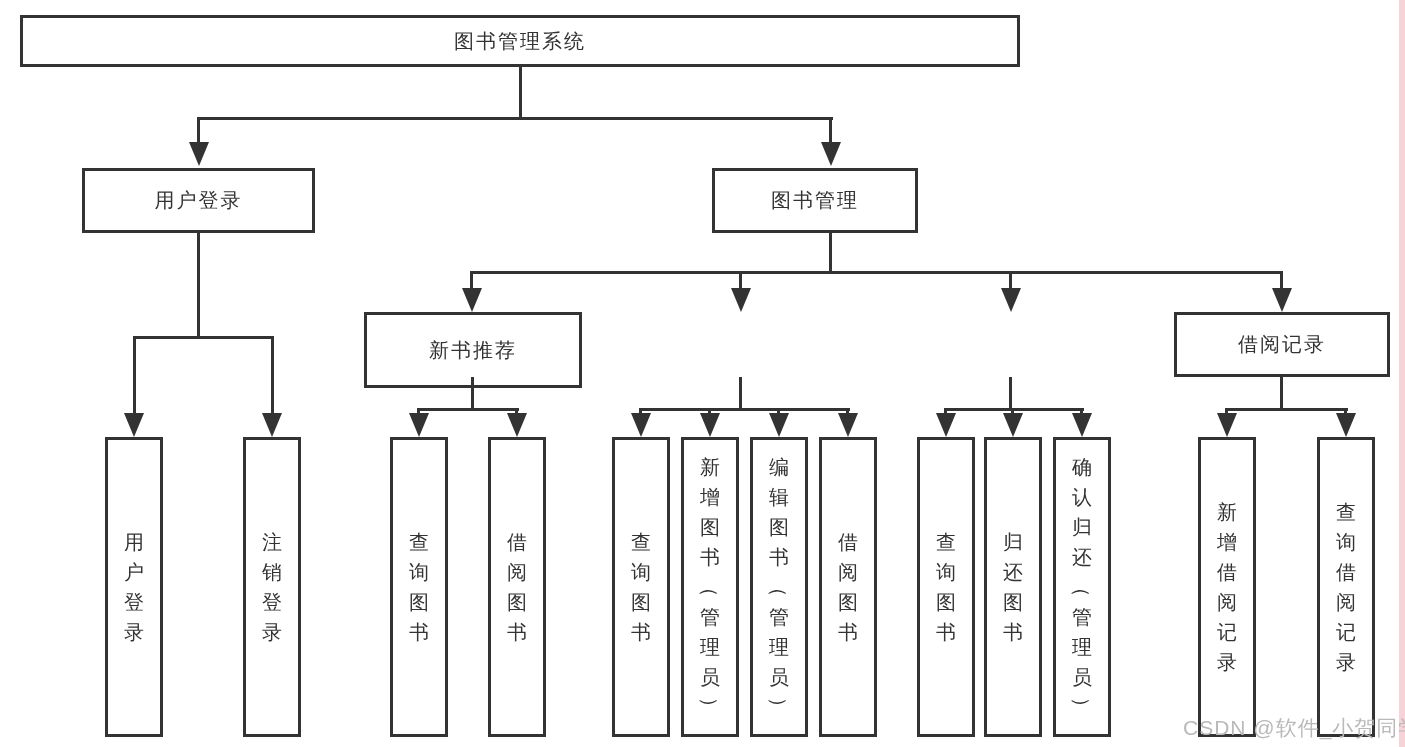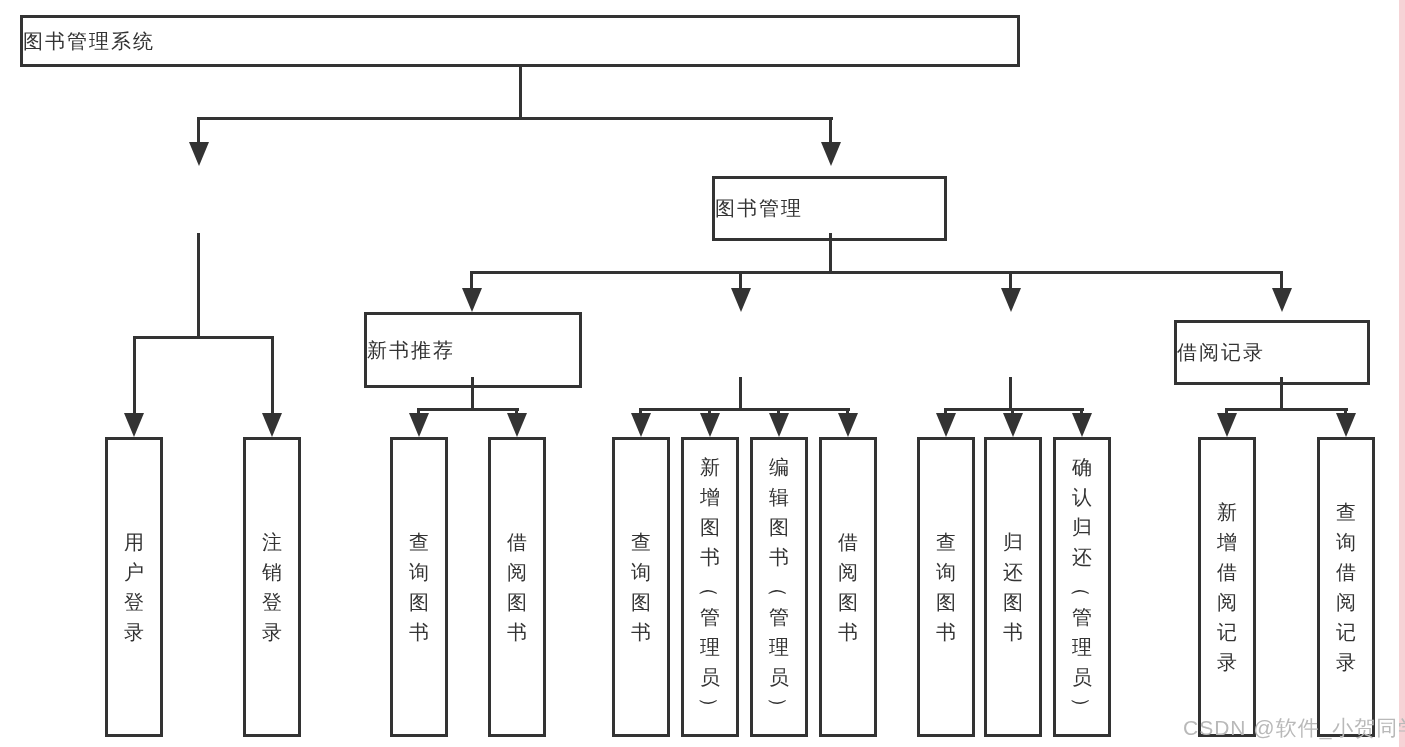--- a/index.html
+++ b/index.html
@@ -5,21 +5,21 @@
   html,body{margin:0;padding:0;background:#fff;}
   #stage{position:relative;width:1405px;height:747px;background:#fff;overflow:hidden;
          font-family:"Liberation Sans","DejaVu Sans",sans-serif;}
   .line{position:absolute;background:var(--line,#333);}
   .vl{width:3px;}
   .hl{height:3px;}
   .arrow{position:absolute;width:0;height:0;
          border-left:10px solid transparent;border-right:10px solid transparent;
          border-top:24px solid var(--line,#333);}
   .hnode{position:absolute;background:#fff;border:3px solid var(--line,#333);
-         display:flex;align-items:center;
+         display:flex;align-items:center;justify-content:center;
          font-size:20px;color:var(--text,#333);letter-spacing:2px;box-sizing:border-box;}
   .vnode{position:absolute;background:#fff;border:3px solid var(--line,#333);
          display:flex;flex-direction:column;align-items:center;justify-content:center;
          color:var(--text,#333);box-sizing:border-box;}
   .vch{height:30px;line-height:30px;font-size:20px;width:100%;text-align:center;}
   .vch.rot{transform:rotate(90deg);}
   #watermark{position:absolute;left:1183px;top:714px;font-size:21px;letter-spacing:1px;
              color:var(--watermark,#bbb);white-space:nowrap;z-index:5;}
   #strip{position:absolute;right:0;top:0;width:6px;height:747px;background:var(--strip,#f6d3d6);}
 </style>
@@ -32,21 +32,24 @@
     <span>图书管理系统</span>
   </div>
 
   <div class="line vl" style="left:519px;top:67px;height:51px;"></div>
   <div class="line hl" style="left:197px;top:117px;width:636px;"></div>
   <div class="line vl" style="left:197px;top:117px;height:27px;"></div>
   <div class="arrow" style="left:189px;top:142px;"></div>
   <div class="line vl" style="left:829px;top:117px;height:27px;"></div>
   <div class="arrow" style="left:821px;top:142px;"></div>
 
-  <div class="hnode" style="left:712px;top:168px;width:235px;height:65px;margin-top:8px;">
+  <div class="hnode" style="left:82px;top:168px;width:233px;height:65px;">
+    <span>用户登录</span>
+  </div>
+  <div class="hnode" style="left:712px;top:168px;width:206px;height:65px;">
     <span>图书管理</span>
   </div>
 
   <div class="line vl" style="left:197px;top:233px;height:104px;"></div>
   <div class="line hl" style="left:133px;top:336px;width:141px;"></div>
   <div class="line vl" style="left:133px;top:336px;height:78px;"></div>
   <div class="arrow" style="left:124px;top:413px;"></div>
   <div class="line vl" style="left:271px;top:336px;height:78px;"></div>
   <div class="arrow" style="left:262px;top:413px;"></div>
 
@@ -57,21 +60,21 @@
   <div class="line vl" style="left:739px;top:271px;height:17px;"></div>
   <div class="arrow" style="left:731px;top:288px;"></div>
   <div class="line vl" style="left:1009px;top:271px;height:17px;"></div>
   <div class="arrow" style="left:1001px;top:288px;"></div>
   <div class="line vl" style="left:1280px;top:271px;height:17px;"></div>
   <div class="arrow" style="left:1272px;top:288px;"></div>
 
   <div class="hnode" style="left:364px;top:312px;width:218px;height:76px;">
     <span>新书推荐</span>
   </div>
-  <div class="hnode" style="left:1174px;top:312px;width:196px;height:65px;margin-top:8px;">
+  <div class="hnode" style="left:1174px;top:312px;width:216px;height:65px;">
     <span>借阅记录</span>
   </div>
 
   <div class="line vl" style="left:471px;top:377px;height:34px;"></div>
   <div class="line hl" style="left:417px;top:408px;width:102px;"></div>
   <div class="line vl" style="left:417px;top:408px;height:6px;"></div>
   <div class="arrow" style="left:409px;top:413px;"></div>
   <div class="line vl" style="left:515px;top:408px;height:6px;"></div>
   <div class="arrow" style="left:507px;top:413px;"></div>
 

